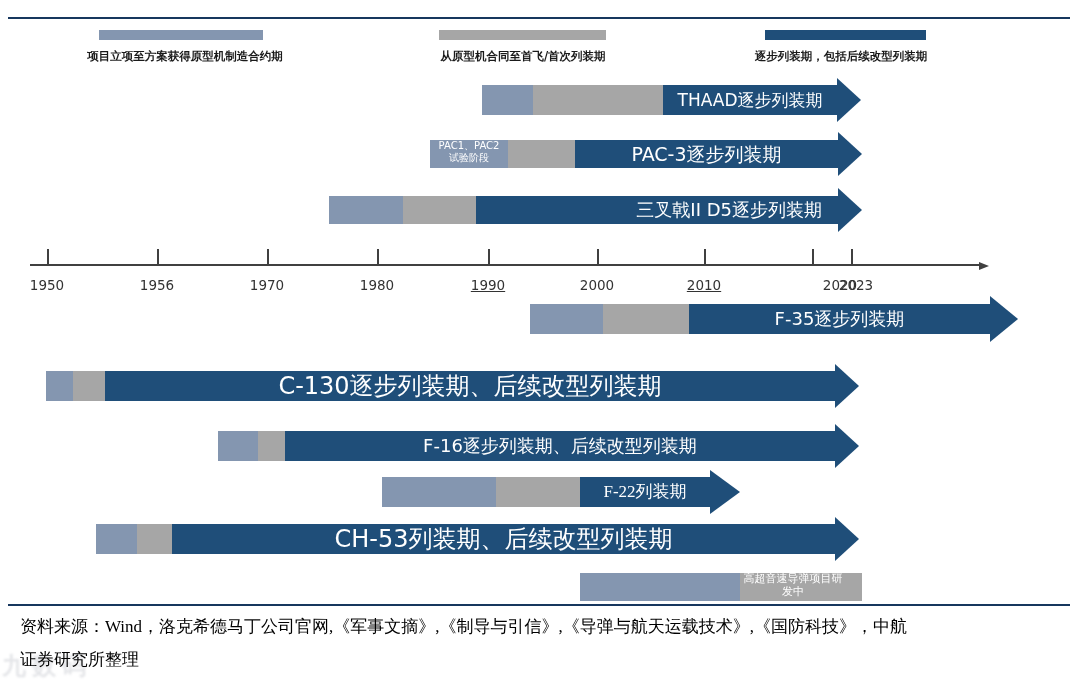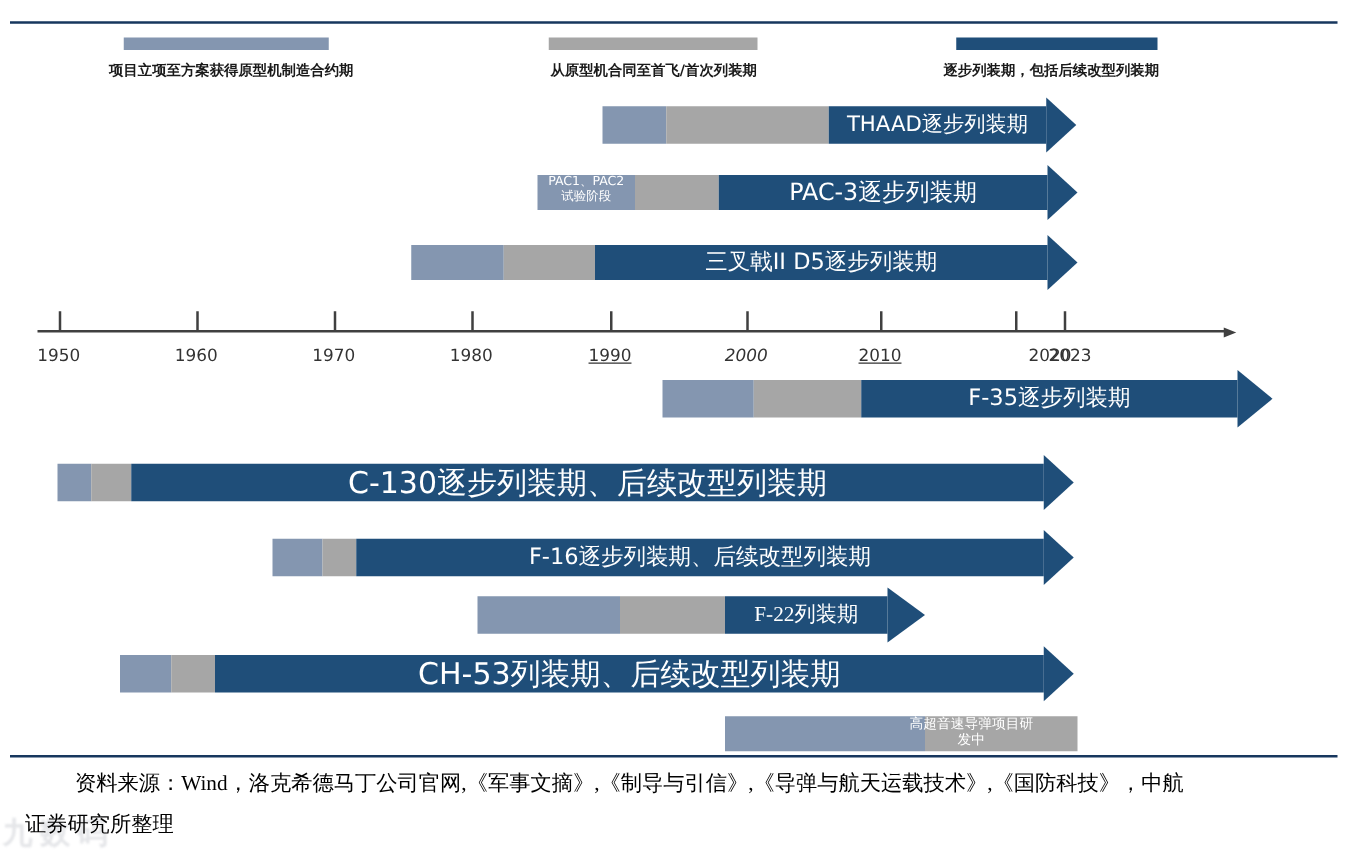--- a/index.html
+++ b/index.html
@@ -68,41 +68,41 @@
     <div class="seg c-navy" style="left:575px;top:140px;width:263px;height:28px;"></div>
     <div class="tip" style="left:838px;top:132px;"></div>
     <div class="bar-label" style="left:575px;top:140px;width:263px;line-height:28px;font-size:19px;">PAC-3逐步列装期</div>
   </div>
 
   <div>
     <div class="seg c-bluegray" style="left:329px;top:196px;width:74px;height:28px;"></div>
     <div class="seg c-gray" style="left:403px;top:196px;width:73px;height:28px;"></div>
     <div class="seg c-navy" style="left:476px;top:196px;width:362px;height:28px;"></div>
     <div class="tip" style="left:838px;top:188px;"></div>
-    <div class="bar-label" style="left:476px;top:196px;width:362px;line-height:28px;font-size:18px;">三叉戟II D5逐步列装期</div>
+    <div class="bar-label" style="left:460px;top:196px;width:362px;line-height:28px;font-size:18px;text-align:right;">三叉戟II D5逐步列装期</div>
   </div>
 
   <div>
     <div class="axis-line" style="left:30px;top:264px;width:950px;"></div>
     <div class="axis-arrow" style="left:979px;"></div>
     <div class="tick" style="left:47px;"></div>
     <div class="tick" style="left:157px;"></div>
     <div class="tick" style="left:267px;"></div>
     <div class="tick" style="left:377px;"></div>
     <div class="tick" style="left:488px;"></div>
     <div class="tick" style="left:597px;"></div>
     <div class="tick" style="left:704px;"></div>
     <div class="tick" style="left:812px;"></div>
     <div class="tick" style="left:851px;"></div>
     <span class="tick-label" style="left:47px;">1950</span>
-    <span class="tick-label" style="left:157px;">1960</span>
+    <span class="tick-label" style="left:157px;">1956</span>
     <span class="tick-label" style="left:267px;">1970</span>
     <span class="tick-label" style="left:377px;">1980</span>
     <span class="tick-label" style="left:488px;text-decoration:underline;">1990</span>
-    <span class="tick-label" style="left:597px;font-style:italic;">2000</span>
+    <span class="tick-label" style="left:597px;">2000</span>
     <span class="tick-label" style="left:704px;text-decoration:underline;">2010</span>
     <span class="tick-label" style="left:812px;margin-left:28px;">2020</span>
     <span class="tick-label" style="left:856px;">2023</span>
   </div>
 
   <div>
     <div class="seg c-bluegray" style="left:530px;top:304px;width:73px;height:30px;"></div>
     <div class="seg c-gray" style="left:603px;top:304px;width:86px;height:30px;"></div>
     <div class="seg c-navy" style="left:689px;top:304px;width:301px;height:30px;"></div>
     <div class="tip" style="left:990px;top:296px;border-top-width:23px;border-bottom-width:23px;border-left-width:28px;"></div>
@@ -137,26 +137,26 @@
     <div class="seg c-bluegray" style="left:96px;top:524px;width:41px;height:30px;"></div>
     <div class="seg c-gray" style="left:137px;top:524px;width:35px;height:30px;"></div>
     <div class="seg c-navy" style="left:172px;top:524px;width:663px;height:30px;"></div>
     <div class="tip" style="left:835px;top:517px;"></div>
     <div class="bar-label" style="left:172px;top:524px;width:663px;line-height:30px;font-size:24px;">CH-53列装期、后续改型列装期</div>
   </div>
 
   <div>
     <div class="seg c-bluegray" style="left:580px;top:573px;width:160px;height:28px;"></div>
     <div class="seg c-gray" style="left:740px;top:573px;width:122px;height:28px;"></div>
-    <div class="seg-note" style="left:716px;top:573px;width:122px;height:28px;font-size:11px;">
+    <div class="seg-note" style="left:732px;top:573px;width:122px;height:28px;font-size:11px;">
       <span>高超音速导弹项目研</span>
       <span>发中</span>
     </div>
   </div>
 
   <div class="rule" style="top:604px;"></div>
 
   <div class="watermark">九数码</div>
 
-  <div class="src" style="top:615px;margin-left:40px;">资料来源：Wind，洛克希德马丁公司官网,《军事文摘》,《制导与引信》,《导弹与航天运载技术》,《国防科技》，中航</div>
+  <div class="src" style="top:615px;">资料来源：Wind，洛克希德马丁公司官网,《军事文摘》,《制导与引信》,《导弹与航天运载技术》,《国防科技》，中航</div>
   <div class="src" style="top:648px;">证券研究所整理</div>
 
 </div>
 
 </body></html>

